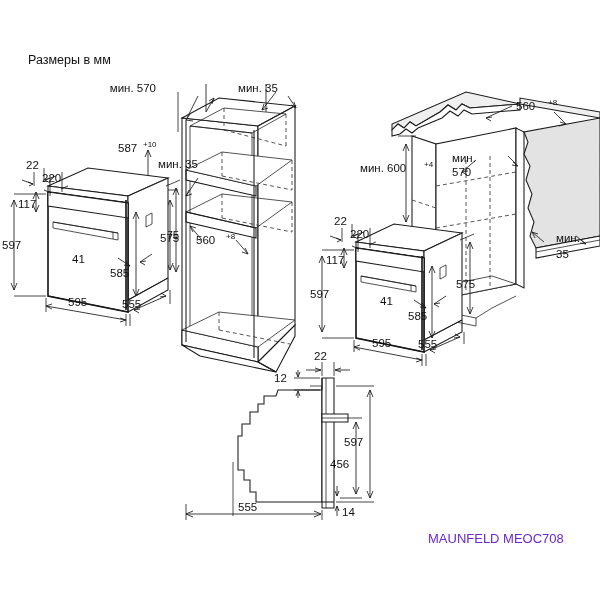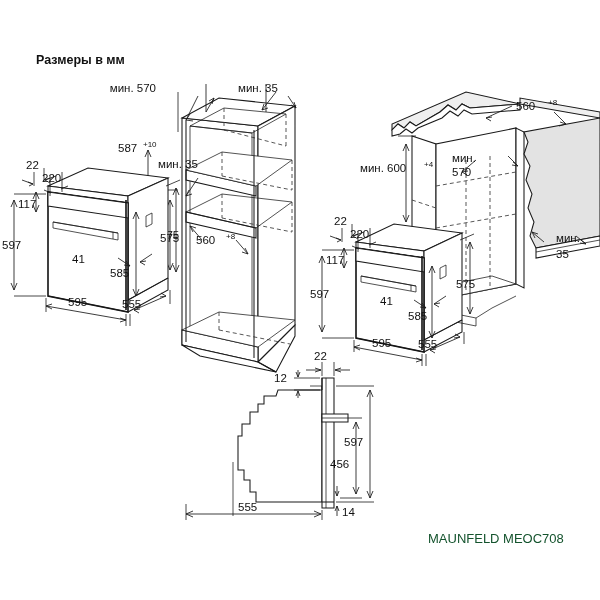--- a/index.html
+++ b/index.html
@@ -13,31 +13,30 @@
     height: 600px;
     background: #ffffff;
     overflow: hidden;
     font-family: "Liberation Sans", sans-serif;
   }
   #title {
     position: absolute;
     left: 28px;
     top: 53px;
     font-size: 12.5px;
-    font-weight: bold;
+    font-weight: normal;
     color: #111111;
     white-space: nowrap;
-    margin-left: 8px;
   }
   #footer {
     position: absolute;
     left: 428px;
     top: 531px;
     font-size: 13px;
-    color: #14532d;
+    color: #6d28d9;
     white-space: nowrap;
   }
   svg.draw {
     position: absolute;
     left: 0;
     top: 0;
   }
   .dimtext {
     font-family: "Liberation Sans", sans-serif;
     font-size: 11.5px;

